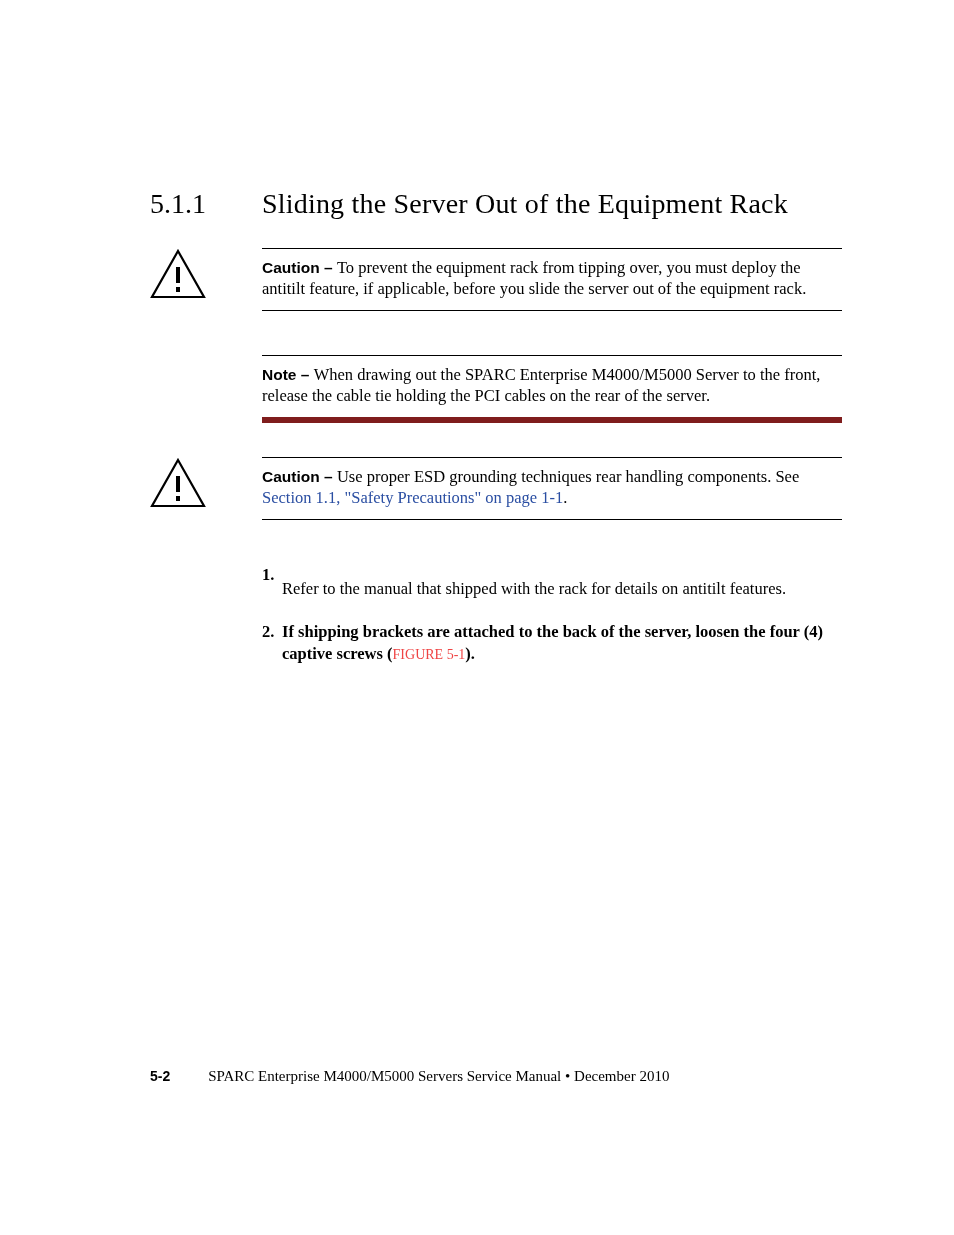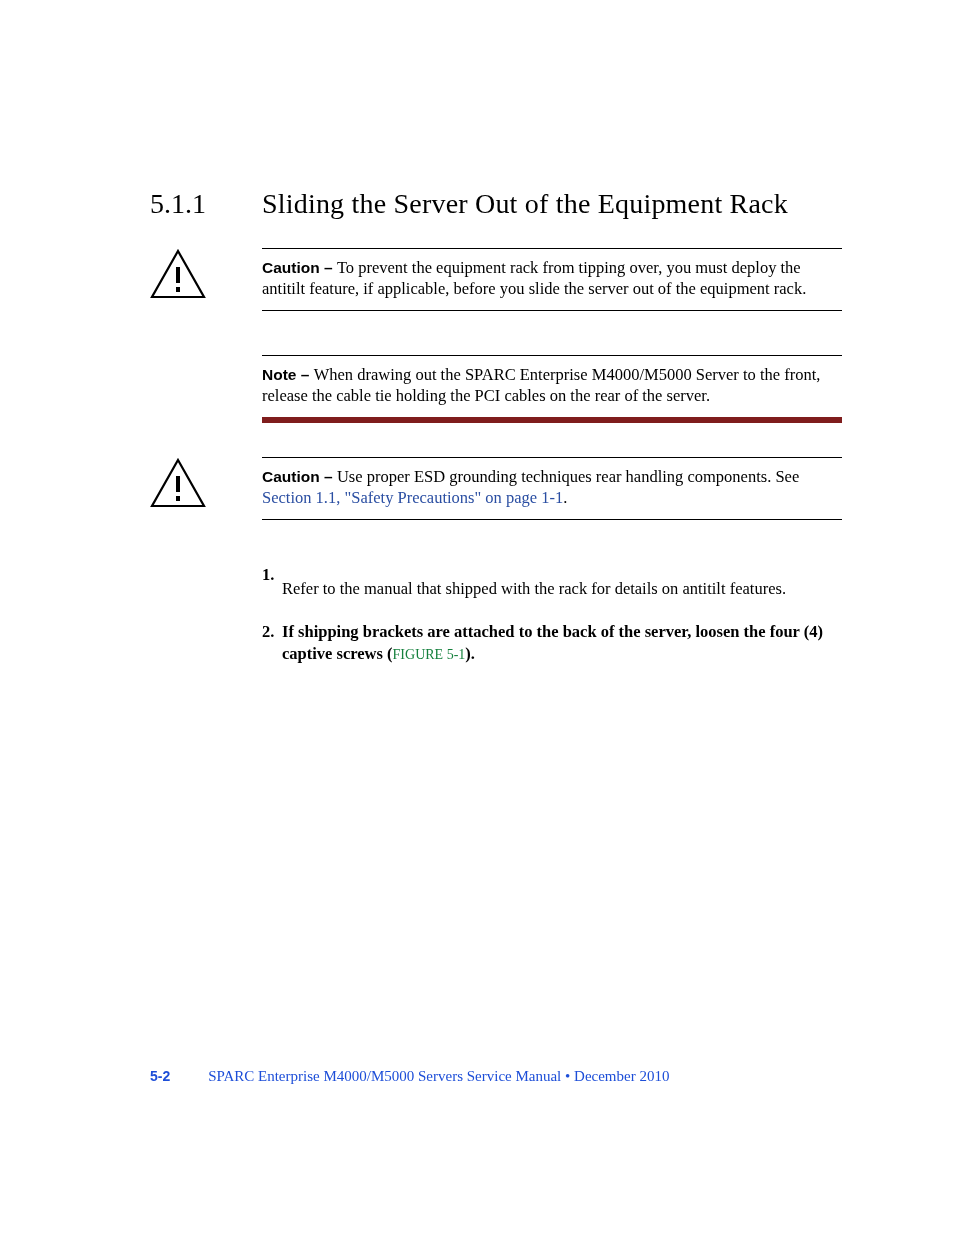--- a/index.html
+++ b/index.html
@@ -100,31 +100,31 @@
   }
   .step-title {
     font-weight: bold;
   }
   .step-sub {
     margin-top: 14px;
     margin-bottom: 14px;
     font-weight: normal;
   }
   .xref {
-    color: #15803d;
+    color: #ef4444;
     font-size: 14px;
     font-variant: normal;
   }
   .footer {
     position: absolute;
     left: 150px;
     bottom: 148px;
     font-size: 14px;
     font-family: Arial, Helvetica, sans-serif;
-    color: #1d4ed8;
+    color: #000000;
   }
   .footer .pg {
     font-weight: bold;
     margin-right: 34px;
   }
   .footer .title {
     font-family: "Palatino Linotype", "Book Antiqua", Palatino, Georgia, serif;
     font-size: 15px;
   }
 </style>

